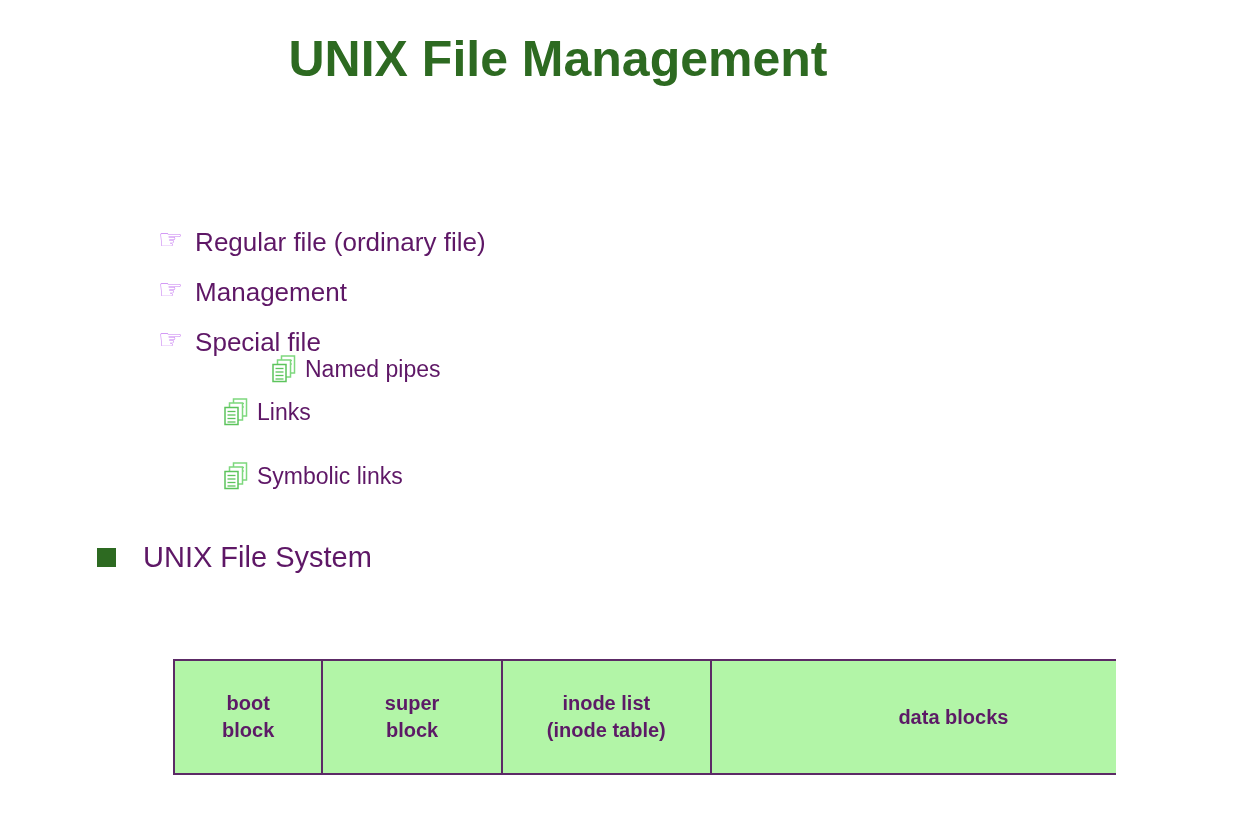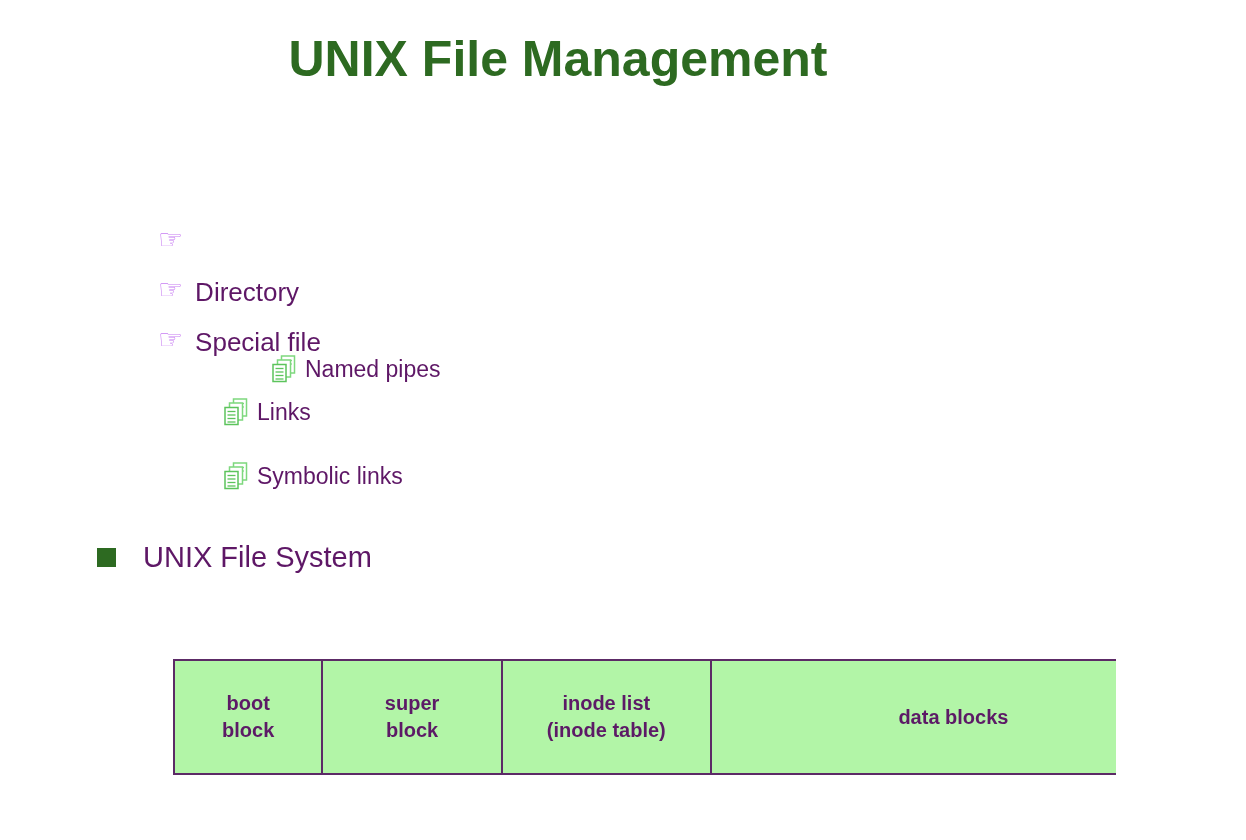--- a/index.html
+++ b/index.html
@@ -107,24 +107,25 @@
 </head>
 <body>
 
 <div class="slide">
 
   <div class="slide-title">UNIX File Management</div>
 
 
   <div class="row l2-row" style="top:222px;">
     <span class="finger-bullet">☞</span>
+    <span class="l2-label">Regular file (ordinary file)</span>
   </div>
   <div class="row l2-row" style="top:272px;">
     <span class="finger-bullet">☞</span>
-    <span class="l2-label">Directory</span>
+    <span class="l2-label">Management</span>
   </div>
   <div class="row l2-row" style="top:322px;">
     <span class="finger-bullet">☞</span>
     <span class="l2-label">Special file</span>
   </div>
 
   <div class="row l3-row" style="top:352px;padding-left:48px;">
     <span class="doc-bullet">
       <svg width="25" height="28" viewBox="0 0 25 28">
         <rect x="9.5" y="1" width="13" height="17" fill="#ffffff" stroke="#7ed87e" stroke-width="1.5"></rect>

